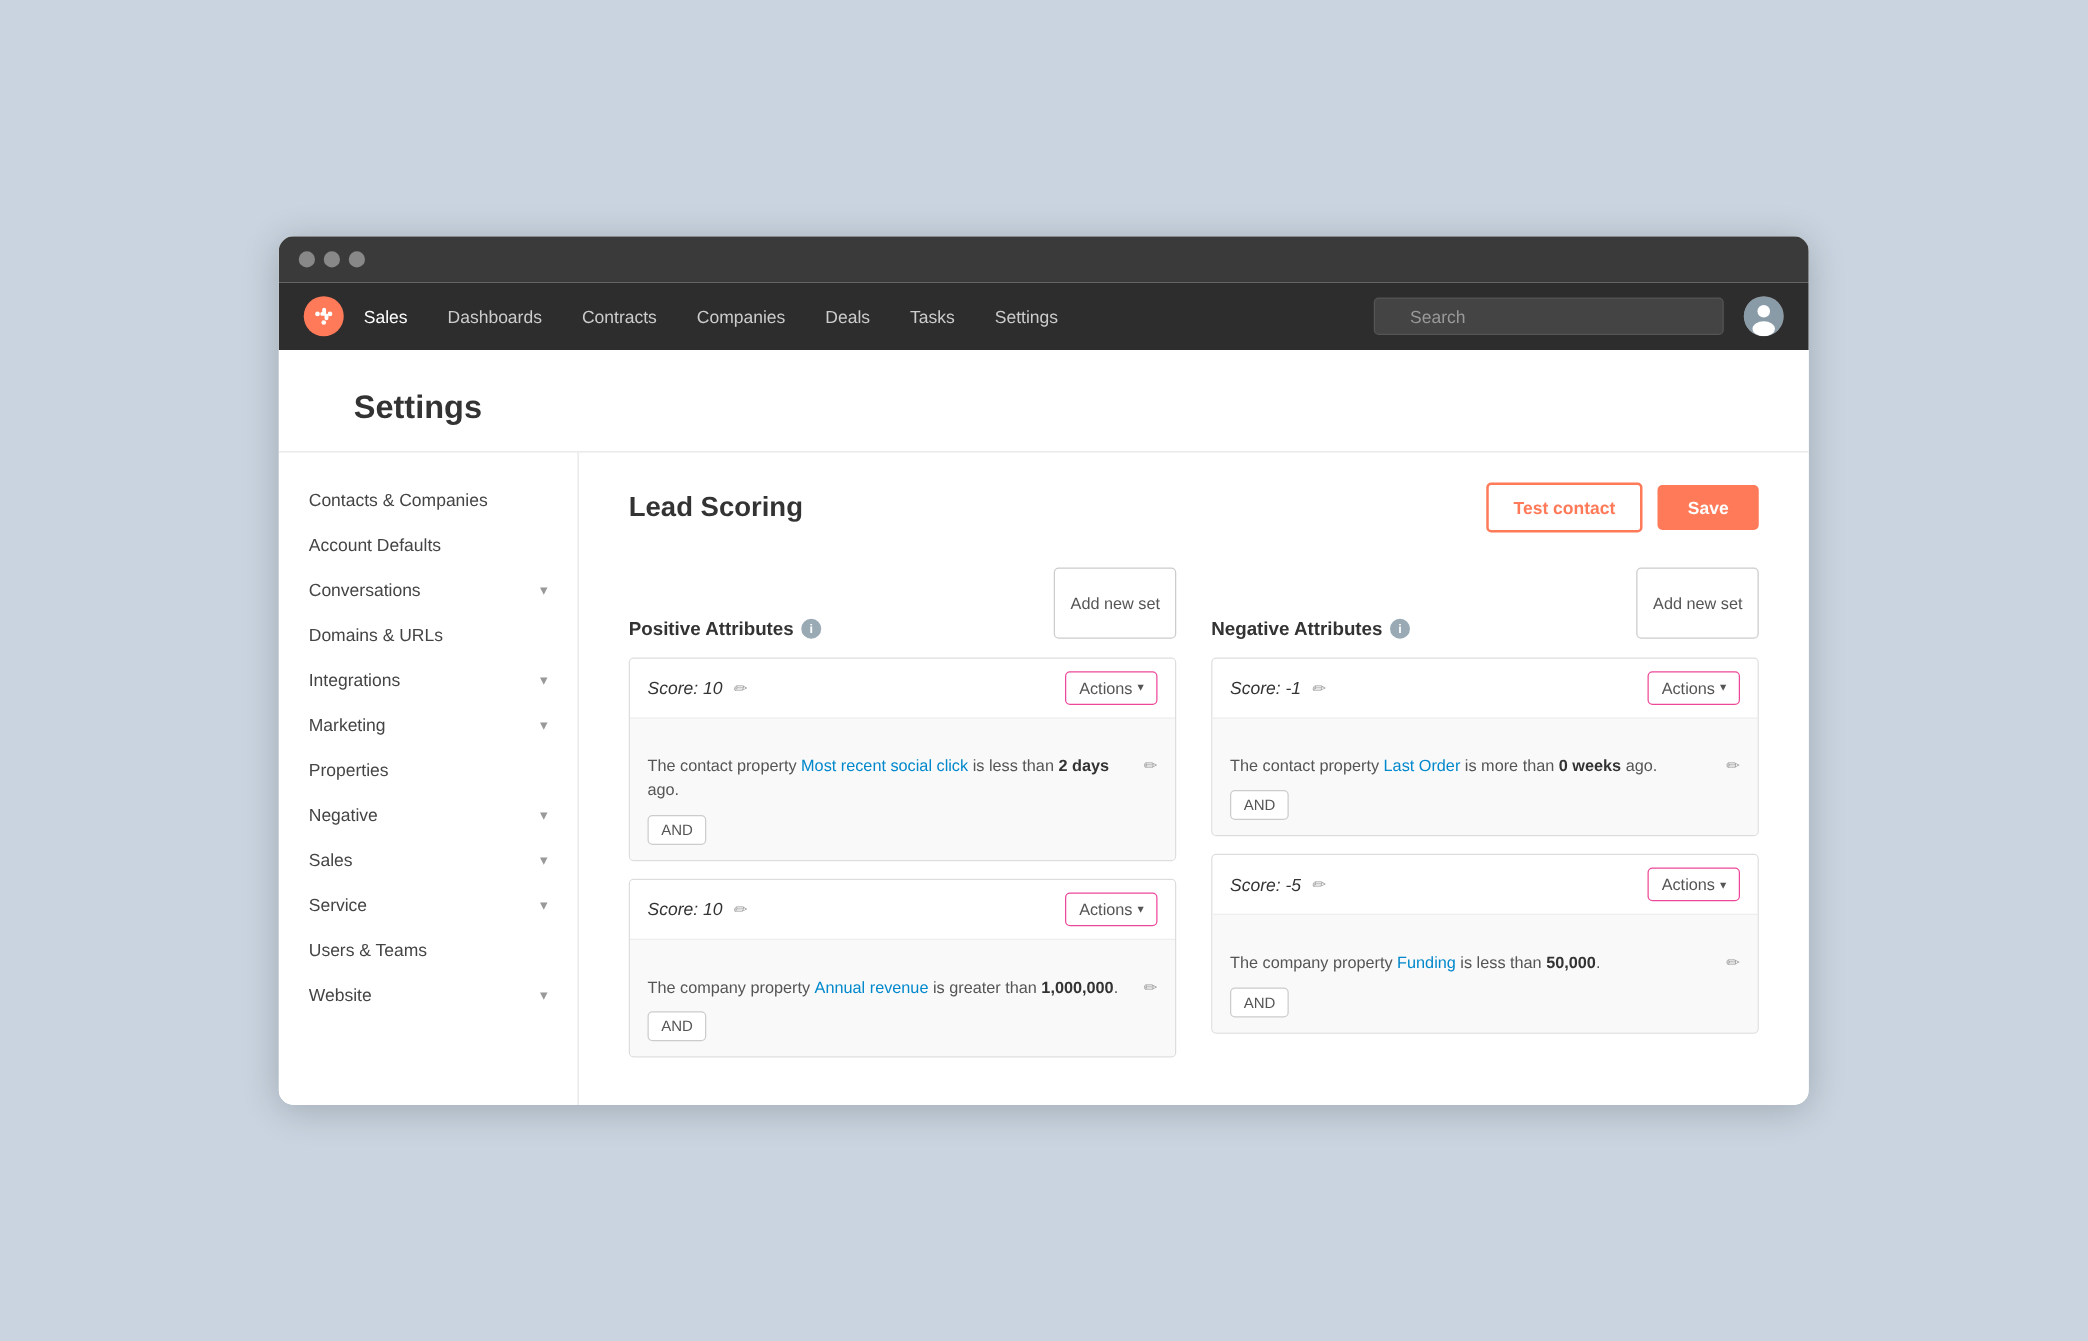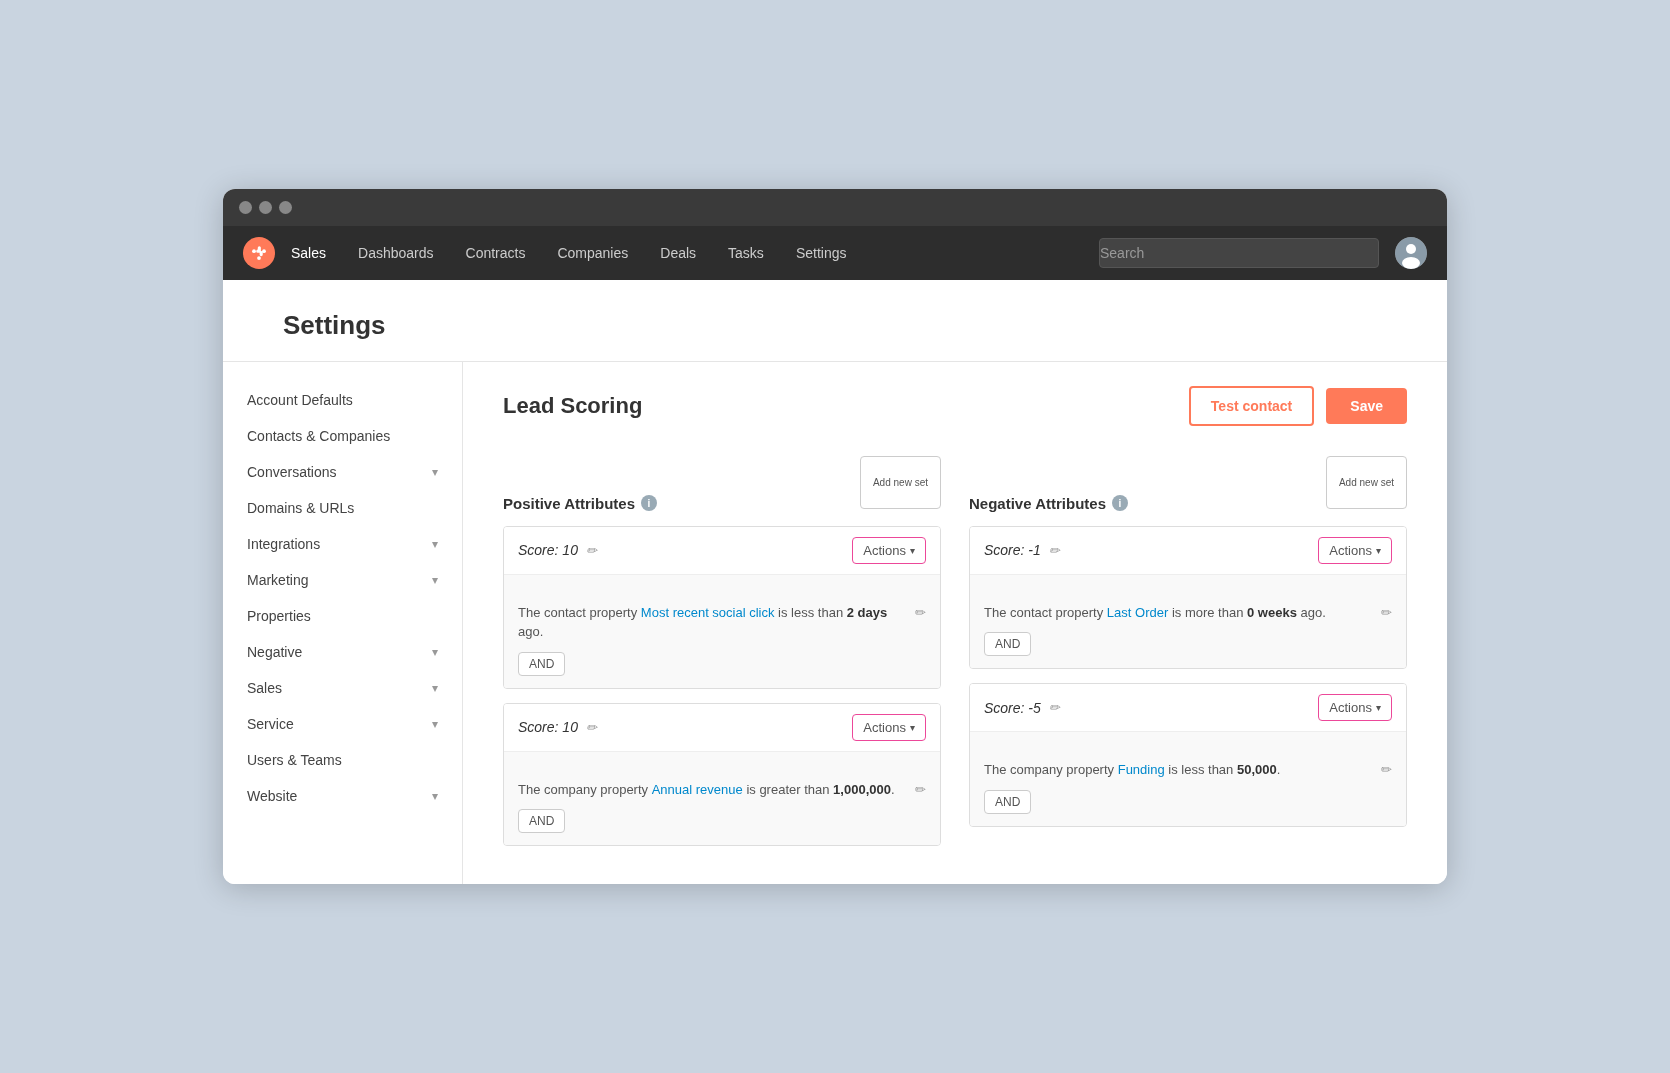--- a/index.html
+++ b/index.html
@@ -75,21 +75,21 @@
     .nav-search {
       flex: 0 0 280px;
       margin-right: 16px;
     }
     .nav-search input {
       width: 100%;
       background: #444;
       border: 1px solid #555;
       border-radius: 4px;
       color: #ccc;
-      padding: 6px 0;
+      padding: 6px 28px;
       font-size: 14px;
       outline: none;
     }
     .nav-search input::placeholder { color: #999; }
     .nav-avatar {
       width: 32px; height: 32px;
       border-radius: 50%;
       background: #888;
       overflow: hidden;
       display: flex;
@@ -213,21 +213,21 @@
       font-size: 10px;
       font-weight: bold;
       cursor: pointer;
     }
     .btn-add-new-set {
       padding: 20px 12px;
       border: 1px solid #ccc;
       background: #fff;
       color: #555;
       border-radius: 4px;
-      font-size: 10px;
+      font-size: 13px;
       cursor: pointer;
     }
     
     .score-card {
       border: 1px solid #ddd;
       border-radius: 4px;
       margin-bottom: 14px;
       overflow: hidden;
     }
     .score-card-header {
@@ -344,24 +344,24 @@
   </nav>
 
   <div class="page-content">
     <div class="page-header">
       <h1 class="page-title">Settings</h1>
     </div>
     <div class="page-body">
 
       <div class="sidebar">
         <div class="sidebar-item">
+          <span>Contacts &amp; Companies</span>
+        </div>
+        <div class="sidebar-item">
           <span>Account Defaults</span>
-        </div>
-        <div class="sidebar-item">
-          <span>Contacts &amp; Companies</span>
         </div>
         <div class="sidebar-item">
           <span>Conversations</span>
           <span class="chevron">▾</span>
         </div>
         <div class="sidebar-item">
           <span>Domains &amp; URLs</span>
         </div>
         <div class="sidebar-item">
           <span>Integrations</span>

